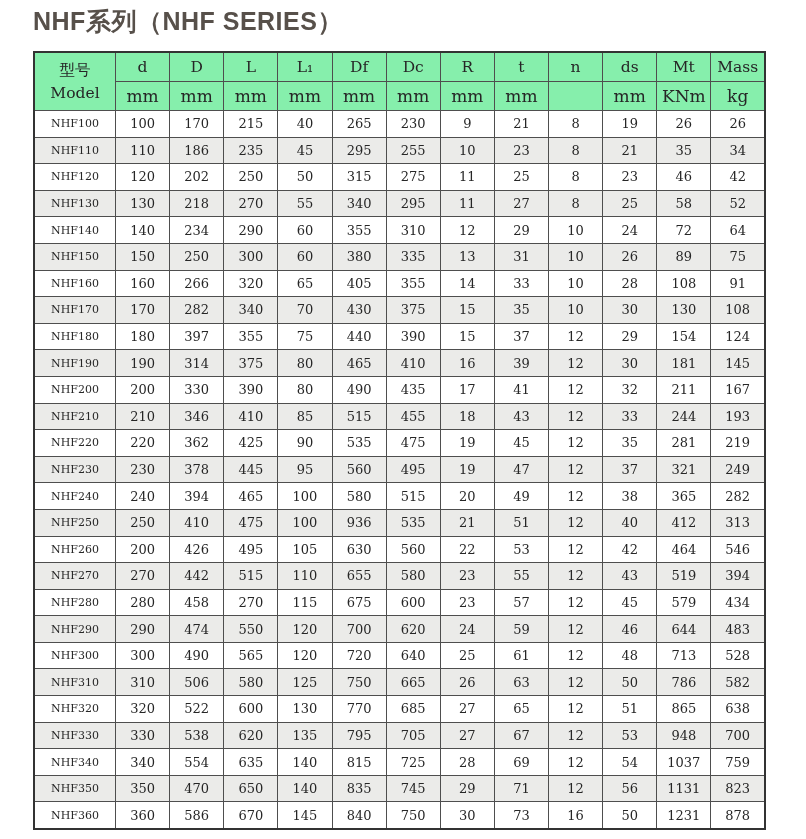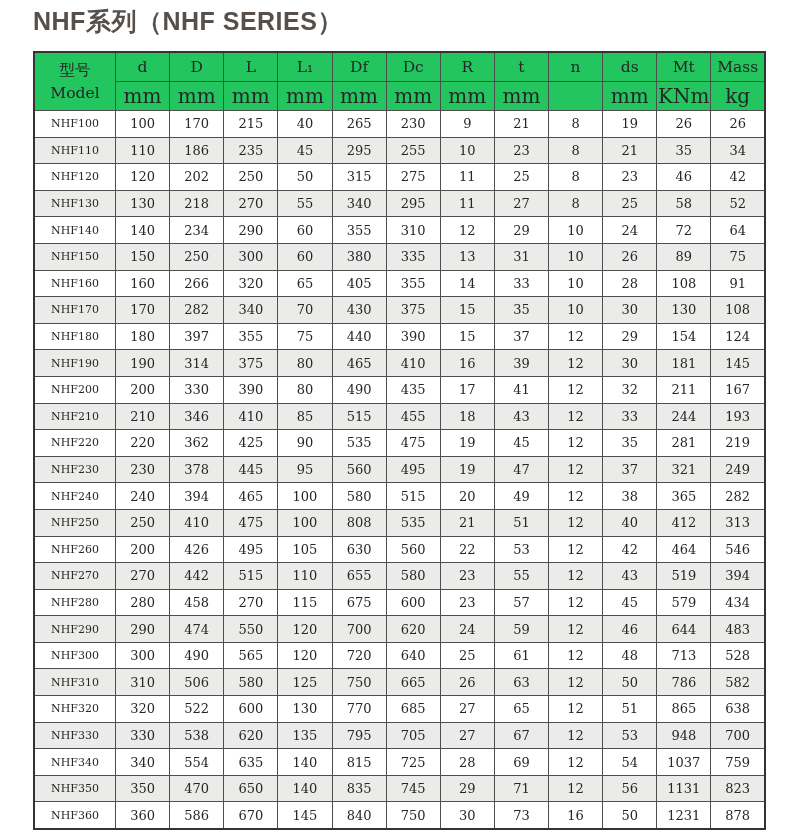--- a/index.html
+++ b/index.html
@@ -32,30 +32,30 @@
   table.spec th,
   table.spec td {
     border: 1px solid #4e4e4e;
     text-align: center;
     vertical-align: middle;
     padding: 0;
     overflow: hidden;
     white-space: nowrap;
   }
   table.spec thead th {
-    background: #22c55e;
+    background: #86efac;
     font-weight: normal;
   }
   th.model-header {
     width: 80px;
     font-size: 15px;
     line-height: 1.45;
   }
   tr.hdr-names th { height: 28px; font-size: 15.5px; }
-  tr.hdr-units th { height: 28px; font-size: 20px; }
+  tr.hdr-units th { height: 28px; font-size: 17px; }
   tbody td {
     height: 25.6px;
     font-size: 13px;
     background: #ffffff;
   }
   tbody td.model {
     font-size: 11px;
   }
   tbody tr.alt td {
     background: #ebebe9;
@@ -330,21 +330,21 @@
           <td>38</td>
           <td>365</td>
           <td>282</td>
         </tr>
         <tr class="alt">
           <td class="model">NHF250</td>
           <td>250</td>
           <td>410</td>
           <td>475</td>
           <td>100</td>
-          <td>808</td>
+          <td>936</td>
           <td>535</td>
           <td>21</td>
           <td>51</td>
           <td>12</td>
           <td>40</td>
           <td>412</td>
           <td>313</td>
         </tr>
         <tr>
           <td class="model">NHF260</td>

